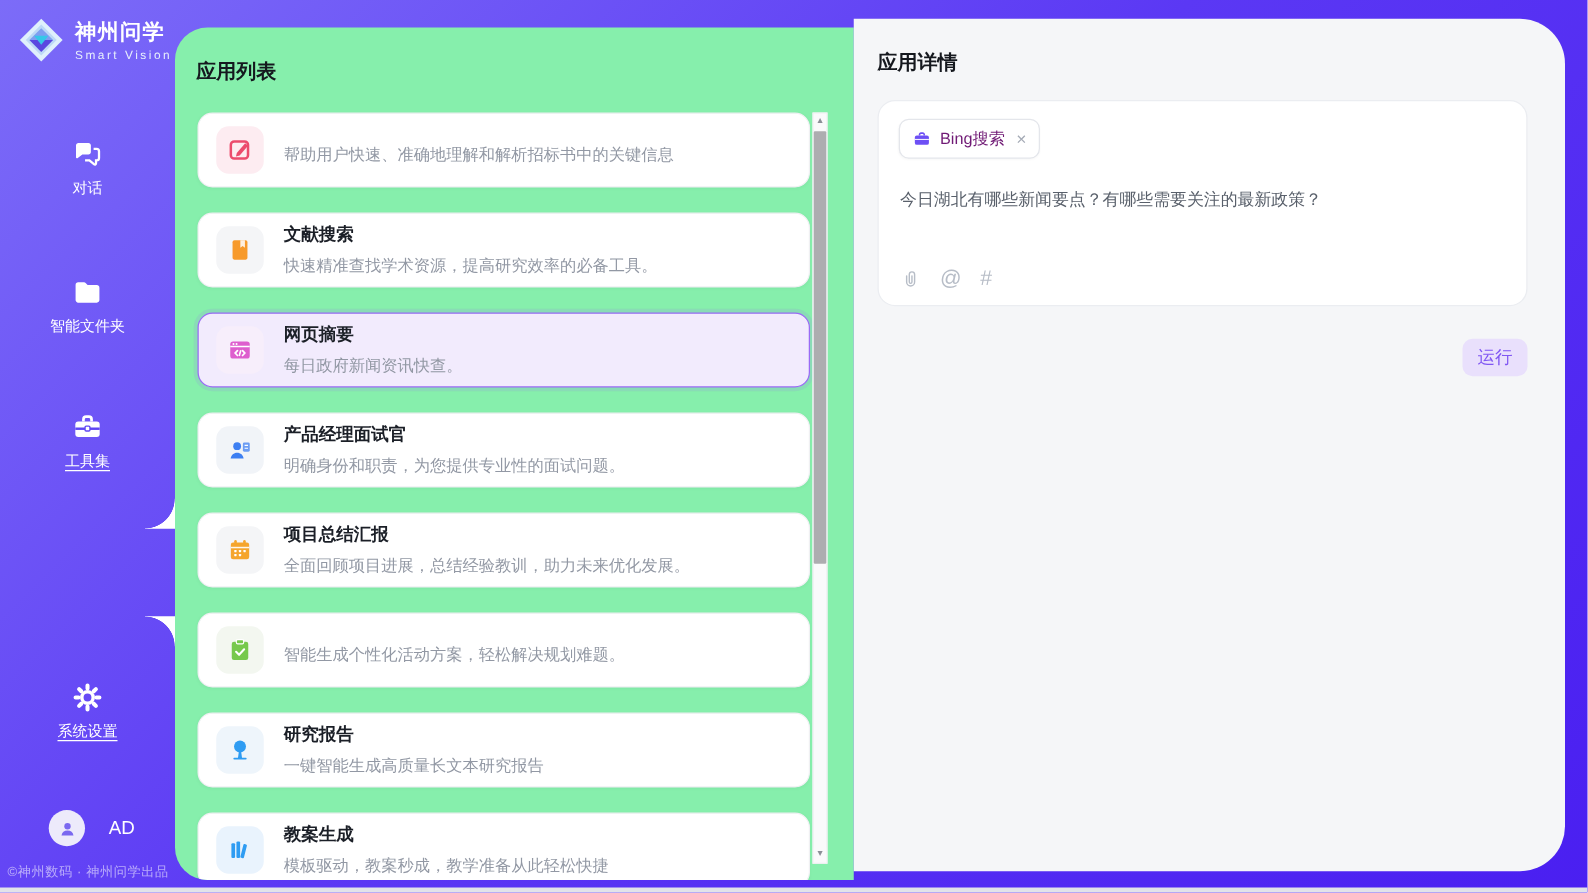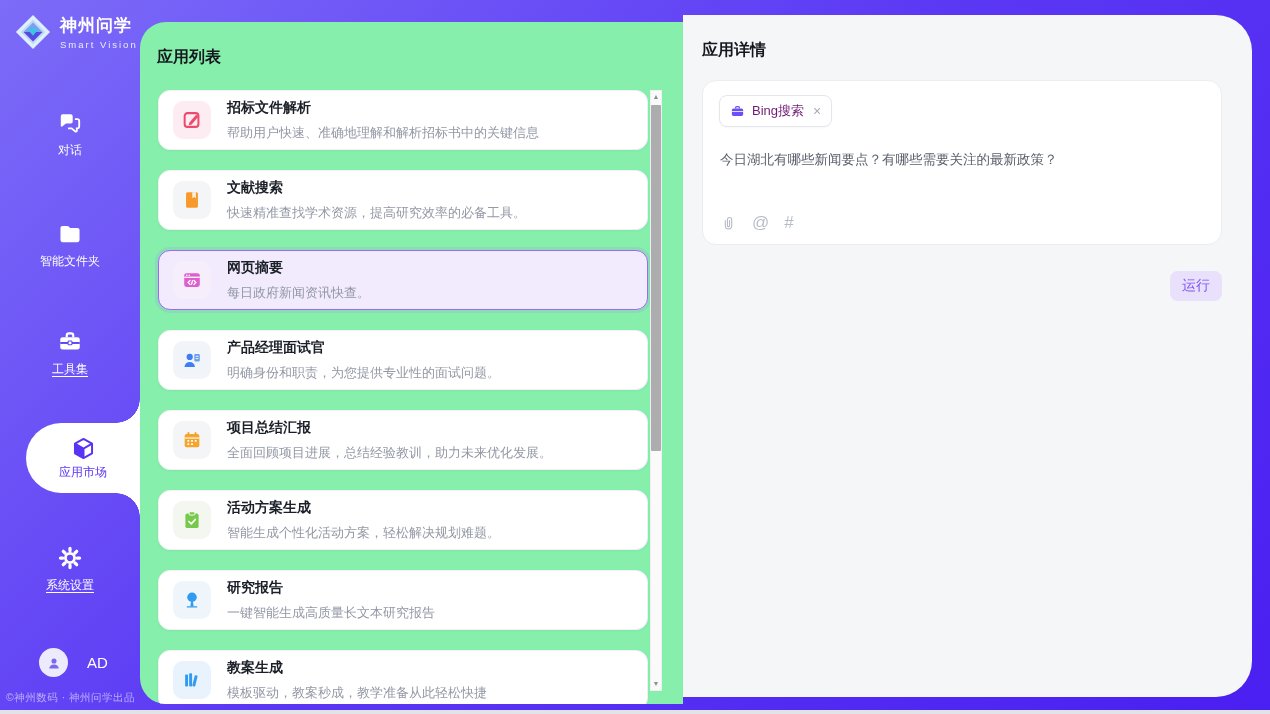--- a/index.html
+++ b/index.html
@@ -145,28 +145,20 @@
       <svg viewBox="0 0 24 24">
         <rect x="3" y="7.5" width="18" height="11.5" rx="2.2" fill="#fff"></rect>
         <path d="M9 7.5V6a2 2 0 0 1 2-2h2a2 2 0 0 1 2 2v1.5" fill="none" stroke="#fff" stroke-width="2"></path>
         <rect x="3" y="12" width="18" height="1.8" fill="#5f46f4"></rect>
         <rect x="10.2" y="11" width="3.6" height="3.6" rx="0.8" fill="#fff" stroke="#5f46f4" stroke-width="1"></rect>
       </svg>
       <span class="nav-label underlined">工具集</span>
     </div>
 
     <div class="notch notch-top"></div>
-    <div class="nav-active">
-      <svg viewBox="0 0 24 24">
-        <path d="M12 2.8l8.2 4.6v9.2L12 21.2l-8.2-4.6V7.4z" fill="none" stroke="#5b33f3" stroke-width="1.9" stroke-linejoin="round"></path>
-        <path d="M3.8 7.4L12 12l8.2-4.6M12 12v9.2" fill="none" stroke="#5b33f3" stroke-width="1.9"></path>
-        <path d="M3.8 7.4L12 12v9.2l-8.2-4.6z" fill="#5b33f3"></path>
-      </svg>
-      <span class="nav-label">应用市场</span>
-    </div>
     <div class="notch notch-bottom"></div>
 
     <div class="nav-item nav-settings">
       <svg viewBox="0 0 24 24">
         <g stroke="#fff" stroke-width="3" stroke-linecap="round">
           <path d="M12 3.2v2.2M12 18.6v2.2M3.2 12h2.2M18.6 12h2.2M5.8 5.8l1.6 1.6M16.6 16.6l1.6 1.6M5.8 18.2l1.6-1.6M16.6 7.4l1.6-1.6"></path>
         </g>
         <circle cx="12" cy="12" r="4.2" fill="none" stroke="#fff" stroke-width="2.6"></circle>
       </svg>
       <span class="nav-label underlined">系统设置</span>
@@ -193,21 +185,20 @@
       <div class="apps">
 
         <div class="app-item">
           <span class="tile t1">
             <svg viewBox="0 0 24 24">
               <rect x="4" y="4.5" width="15" height="15" rx="3" fill="none" stroke="currentColor" stroke-width="2.2"></rect>
               <path d="M9.2 14.6l7.3-8.4 2.5 2.1-7.3 8.5-3.2.8z" fill="currentColor"></path>
             </svg>
           </span>
           <div>
-            <div class="app-title">招标文件解析</div>
             <div class="app-desc">帮助用户快速、准确地理解和解析招标书中的关键信息</div>
           </div>
         </div>
 
         <div class="app-item">
           <span class="tile t2">
             <svg viewBox="0 0 24 24">
               <path d="M5.5 5.2c0-.9.7-1.7 1.7-1.7h9.6c1 0 1.7.8 1.7 1.7v13.6c0 .9-.7 1.7-1.7 1.7H7.2c-1 0-1.7-.8-1.7-1.7z" fill="currentColor"></path>
               <path d="M12.3 3.5h4v6.6l-2-1.5-2 1.5z" fill="#fff" opacity=".85"></path>
             </svg>
@@ -274,21 +265,20 @@
 
         <div class="app-item">
           <span class="tile t6">
             <svg viewBox="0 0 24 24">
               <rect x="4.8" y="4.8" width="14.4" height="16" rx="2" fill="currentColor"></rect>
               <rect x="8.8" y="3" width="6.4" height="3.6" rx="1.2" fill="currentColor" stroke="#fff" stroke-width="1"></rect>
               <path d="M8.6 13.6l2.6 2.6 4.4-4.8" stroke="#fff" stroke-width="1.8" fill="none" stroke-linecap="round" stroke-linejoin="round"></path>
             </svg>
           </span>
           <div>
-            <div class="app-title">活动方案生成</div>
             <div class="app-desc">智能生成个性化活动方案，轻松解决规划难题。</div>
           </div>
         </div>
 
         <div class="app-item">
           <span class="tile t7">
             <svg viewBox="0 0 24 24">
               <circle cx="12" cy="9" r="5.2" fill="currentColor"></circle>
               <path d="M11 13.5L10.2 19h3.6L13 13.5z" fill="currentColor"></path>
               <path d="M7 19.5h10" stroke="currentColor" stroke-width="1.6" stroke-linecap="round"></path>

